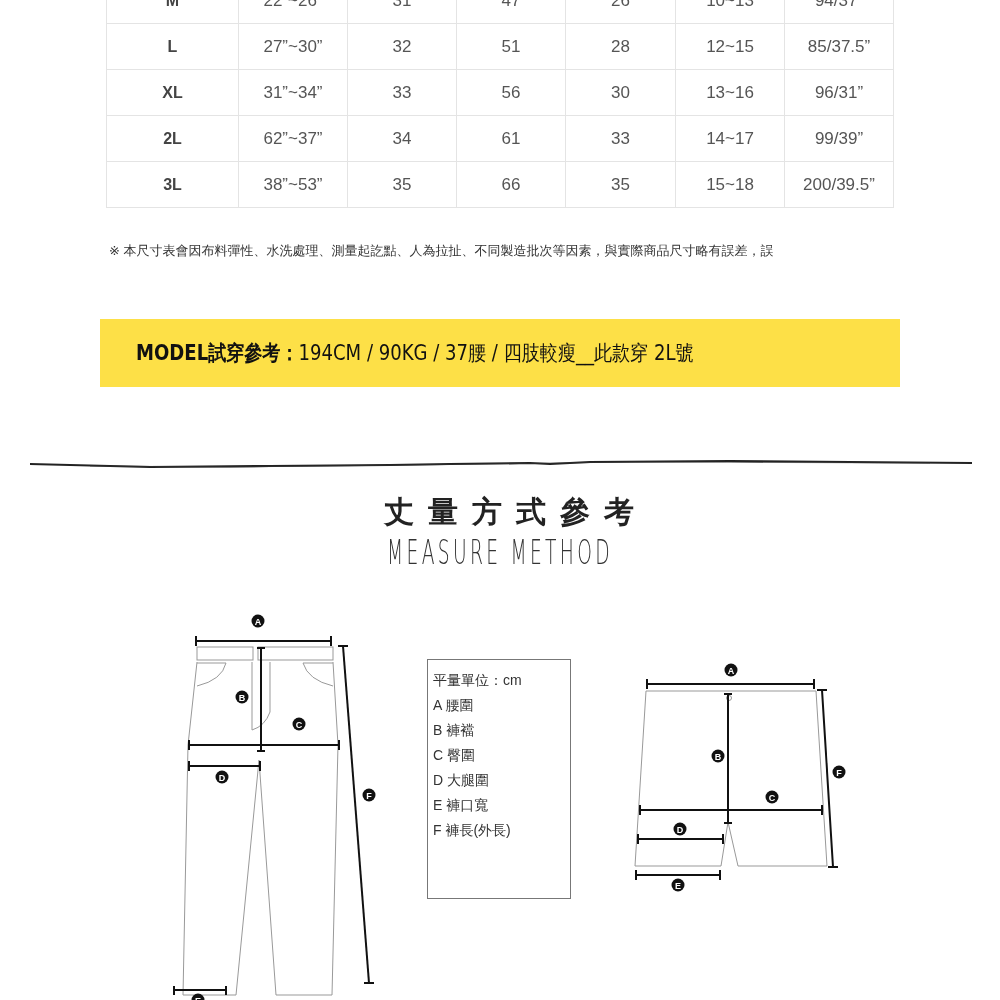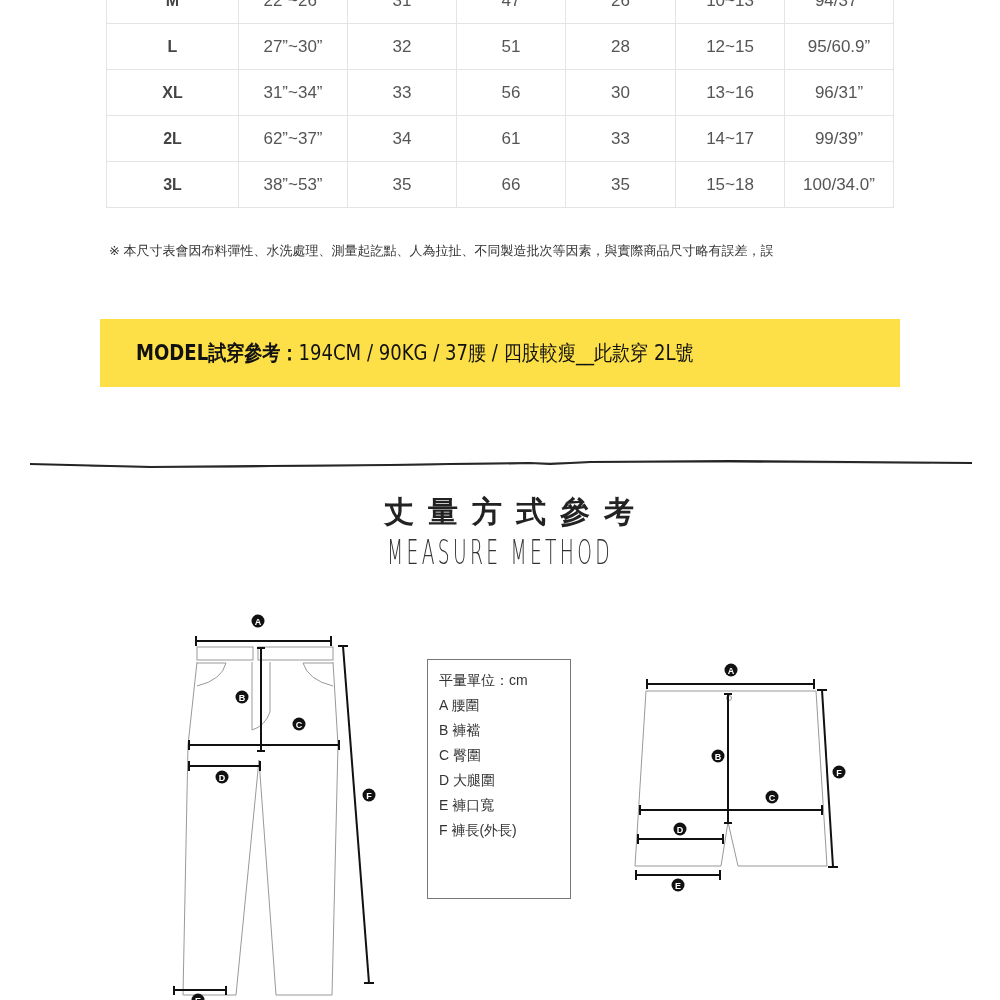--- a/index.html
+++ b/index.html
@@ -41,21 +41,21 @@
       font-weight: 700;
     }
     .title-en {
       position: absolute; left: 0; top: 532px; width: 1000px; text-align: center;
       font-size: 34px; letter-spacing: 6px; color: #333; font-family: "DejaVu Sans", sans-serif;
       font-weight: 100; transform: scaleX(0.55); transform-origin: center;
       -webkit-text-stroke: 0px;
     }
     .legend-box {
       position: absolute; left: 427px; top: 659px; width: 144px; height: 240px;
-      border: 1px solid #777; box-sizing: border-box; padding: 8px 0 0 11px;
+      border: 1px solid #777; box-sizing: border-box; padding: 8px 0 0 5px;
     }
     .legend-box div { font-size: 14px; color: #333; line-height: 25px; }
     svg.diagram { position: absolute; left: 0; top: 0; }
   </style>
 </head>
 <body>
 
 <div class="size-table-wrap">
   <table class="size-table">
     <colgroup>
@@ -77,21 +77,21 @@
         <td>10~13</td>
         <td>94/37”</td>
       </tr>
       <tr>
         <td class="size-cell">L</td>
         <td>27”~30”</td>
         <td>32</td>
         <td>51</td>
         <td>28</td>
         <td>12~15</td>
-        <td>95/60.9”</td>
+        <td>85/37.5”</td>
       </tr>
       <tr>
         <td class="size-cell">XL</td>
         <td>31”~34”</td>
         <td>33</td>
         <td>56</td>
         <td>30</td>
         <td>13~16</td>
         <td>96/31”</td>
       </tr>
@@ -104,21 +104,21 @@
         <td>14~17</td>
         <td>99/39”</td>
       </tr>
       <tr>
         <td class="size-cell">3L</td>
         <td>38”~53”</td>
         <td>35</td>
         <td>66</td>
         <td>35</td>
         <td>15~18</td>
-        <td>100/34.0”</td>
+        <td>200/39.5”</td>
       </tr>
     </tbody>
   </table>
 </div>
 
 <div class="note">
   <div>※ 本尺寸表會因布料彈性、水洗處理、測量起訖點、人為拉扯、不同製造批次等因素，與實際商品尺寸略有誤差，誤</div>
 </div>
 
 <div class="model-bar">

